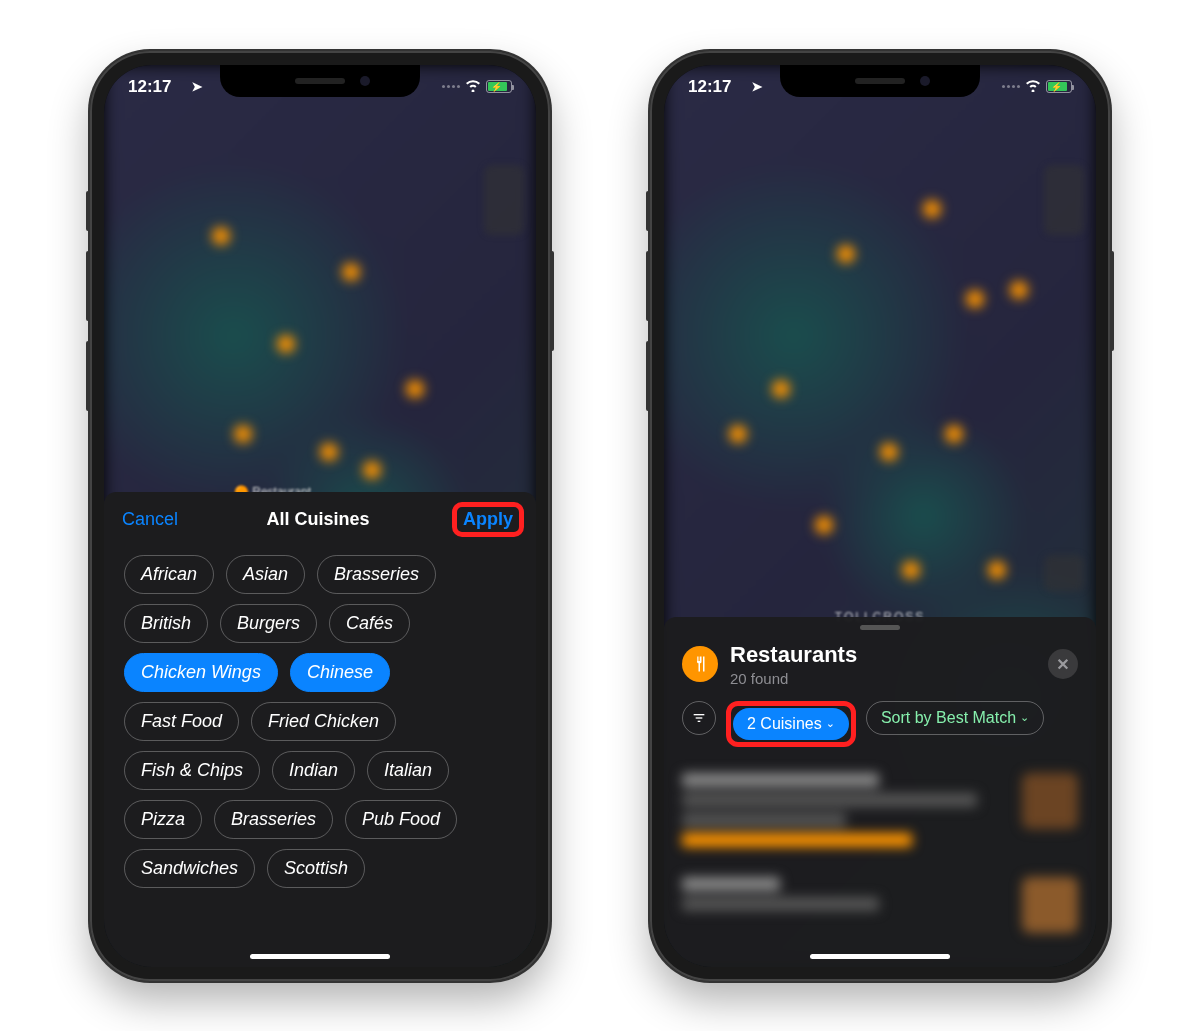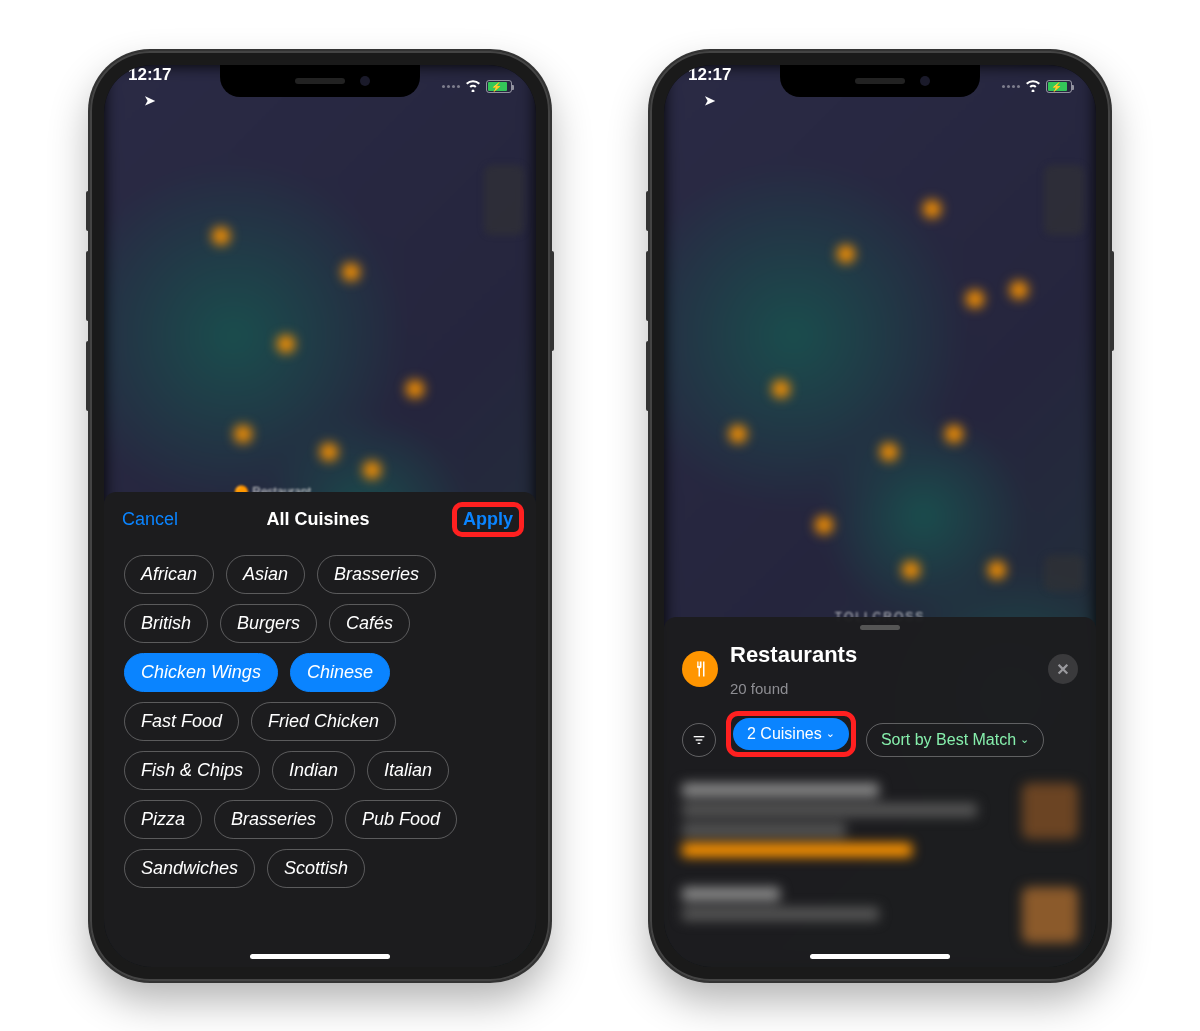--- a/index.html
+++ b/index.html
@@ -66,21 +66,21 @@
       height: 44px;
       display: flex;
       justify-content: space-between;
       align-items: center;
       padding: 0 24px;
       z-index: 50;
       color: #fff;
       font-size: 17px;
       font-weight: 600;
     }
-    .status-left { display: flex; align-items: center; gap: 8px; flex-direction: column; }
+    .status-left { display: flex; align-items: center; gap: 20px; }
     .status-right { display: flex; align-items: center; gap: 4px; }
     .dots { display: flex; gap: 2px; }
     .dots span { width: 3px; height: 3px; background: rgba(255,255,255,0.4); border-radius: 50%; }
     .wifi-icon { font-size: 15px; }
     .battery {
       width: 26px; height: 13px;
       border: 1px solid rgba(255,255,255,0.5);
       border-radius: 3px;
       position: relative;
       padding: 1px;
@@ -181,32 +181,32 @@
       width: 36px; height: 36px;
       background: #ff9500;
       border-radius: 50%;
       display: flex;
       align-items: center; justify-content: center;
       color: #fff;
       font-size: 18px;
     }
     .results-title { flex: 1; }
     .results-title h2 { color: #fff; font-size: 22px; font-weight: 600; }
-    .results-title .sub { color: #8e8e93; font-size: 15px; margin-top: 12px; }
+    .results-title .sub { color: #8e8e93; font-size: 15px; margin-top: 2px; }
     .close-btn {
       width: 30px; height: 30px;
       background: #3a3a3c;
       border-radius: 50%;
       color: #9a9a9e;
       display: flex; align-items: center; justify-content: center;
       font-size: 16px; font-weight: 700;
     }
     .filter-row {
       display: flex;
-      align-items: flex-end;
+      align-items: flex-start;
       gap: 10px;
       padding: 4px 18px 14px;
     }
     .filter-icon-btn {
       width: 34px; height: 34px;
       border: 1px solid rgba(255,255,255,0.3);
       border-radius: 50%;
       display: flex; align-items: center; justify-content: center;
       color: #fff;
     }

